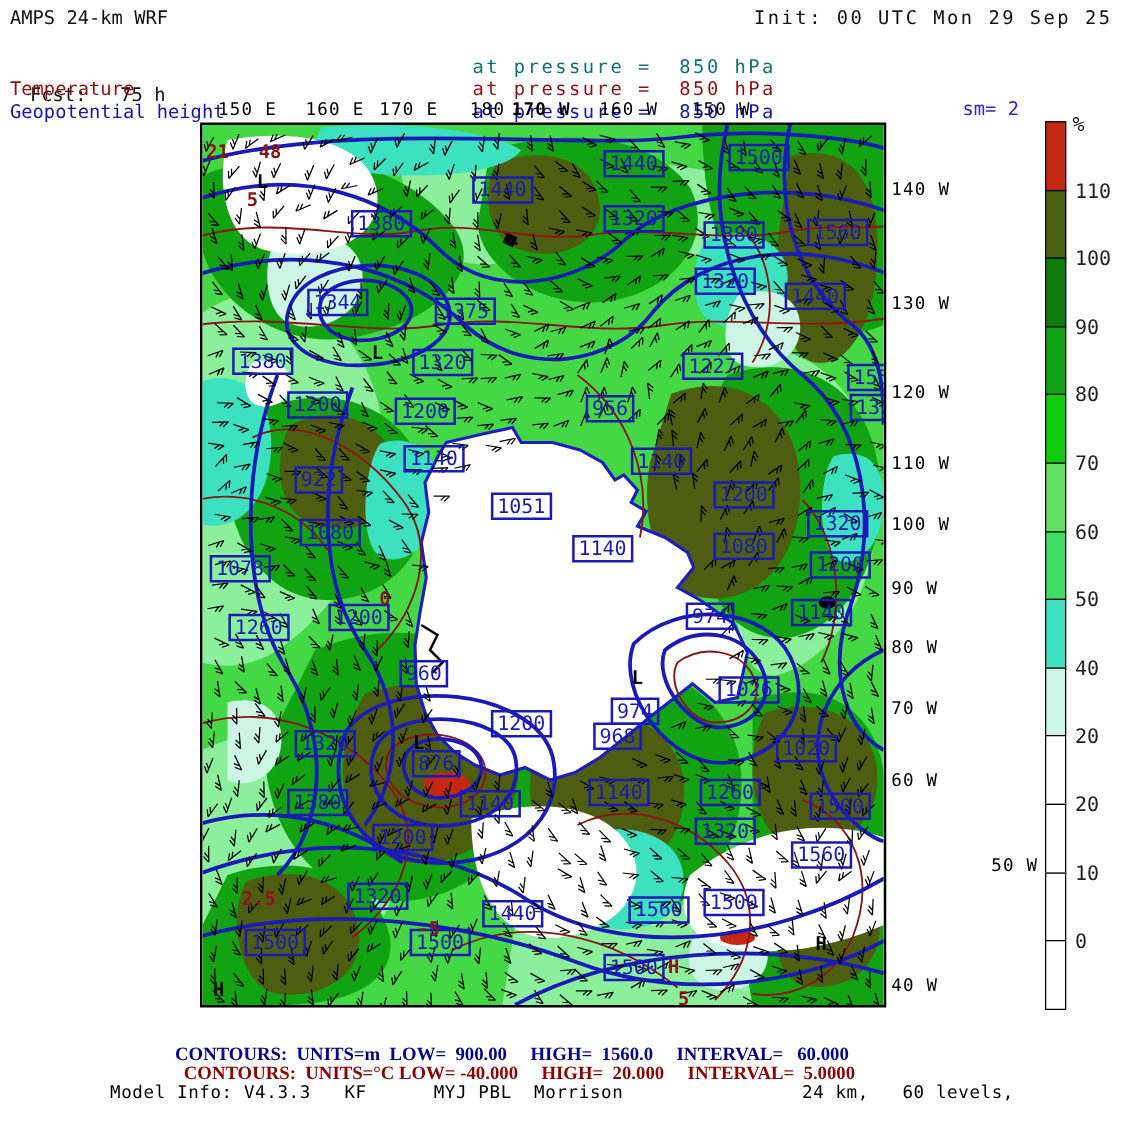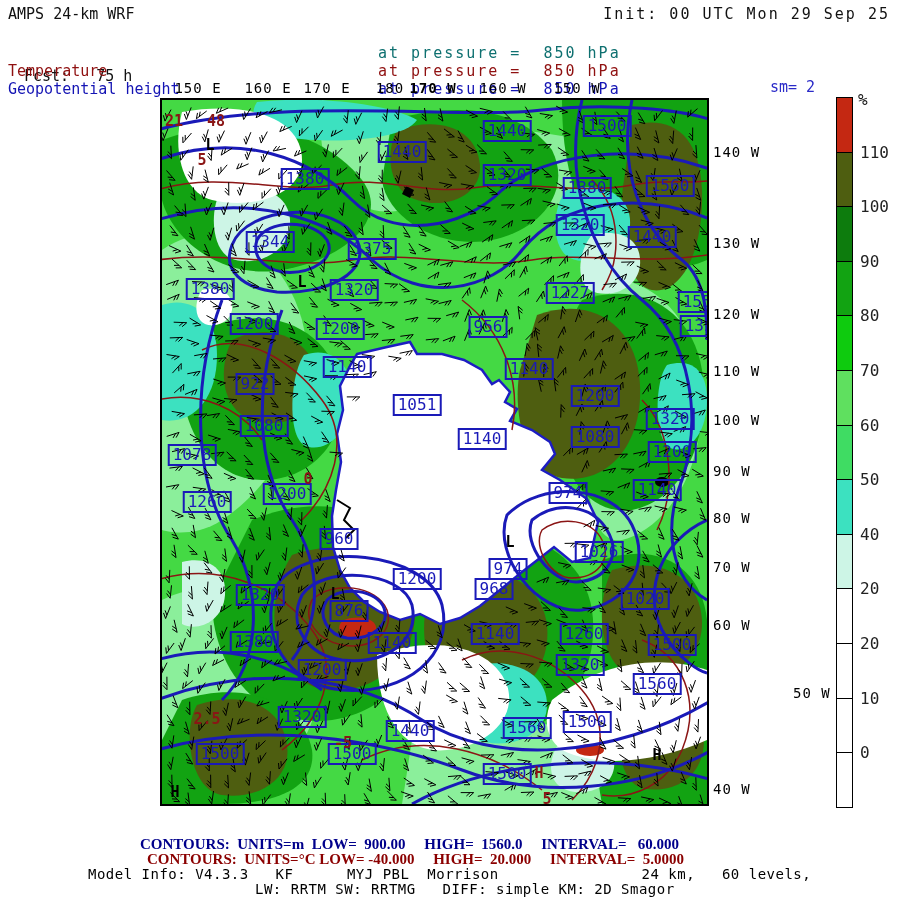--- a/index.html
+++ b/index.html
@@ -274,14 +274,13 @@
       <div class="cbar-tick" style="top: 579.4px;">20</div>
       <div class="cbar-tick" style="top: 634px;">20</div>
       <div class="cbar-tick" style="top: 688.6px;">10</div>
       <div class="cbar-tick" style="top: 743.2px;">0</div>
     </div>
   <div class="abs" style="left:858px;top:90px;font-size:16px;">%</div>
 
   <div class="abs foot-blue" style="left:140px;top:836px;">CONTOURS:  UNITS=m  LOW=  900.00     HIGH=  1560.0     INTERVAL=   60.000</div>
   <div class="abs foot-red" style="left:147px;top:851px;">CONTOURS:  UNITS=°C LOW= -40.000     HIGH=  20.000     INTERVAL=  5.0000</div>
   <div class="abs foot-mono" style="left:88px;top:866px;">Model Info: V4.3.3   KF      MYJ PBL  Morrison                24 km,   60 levels,</div>
-  <div class="abs foot-mono" style="left:255px;top:881px;">LW: RRTM SW: RRTMG   DIFF: simple KM: 2D Smagor</div>
 </div>
 
 </body></html>

